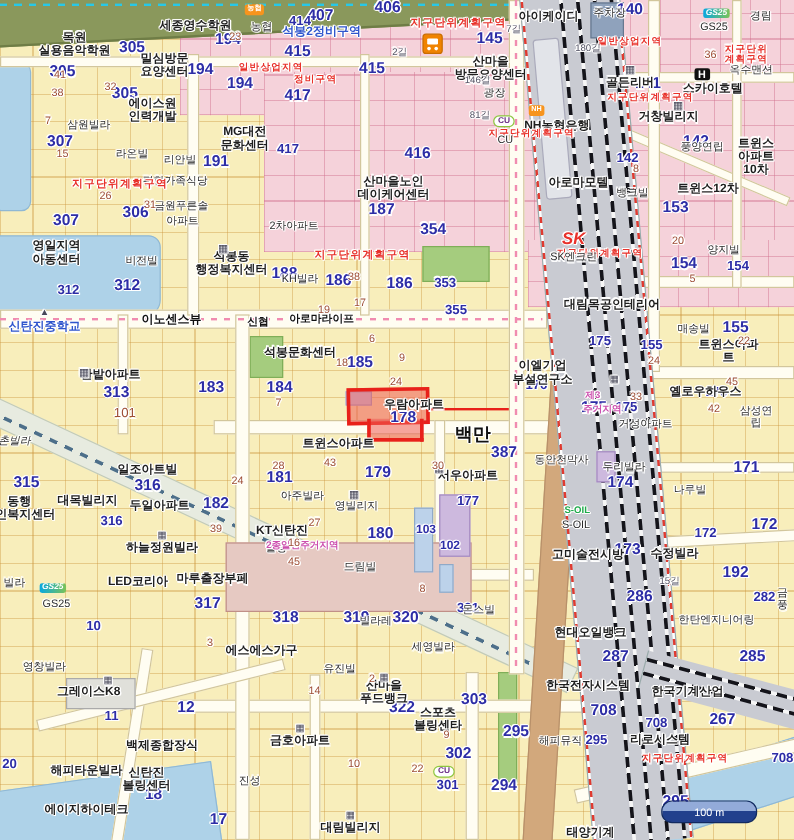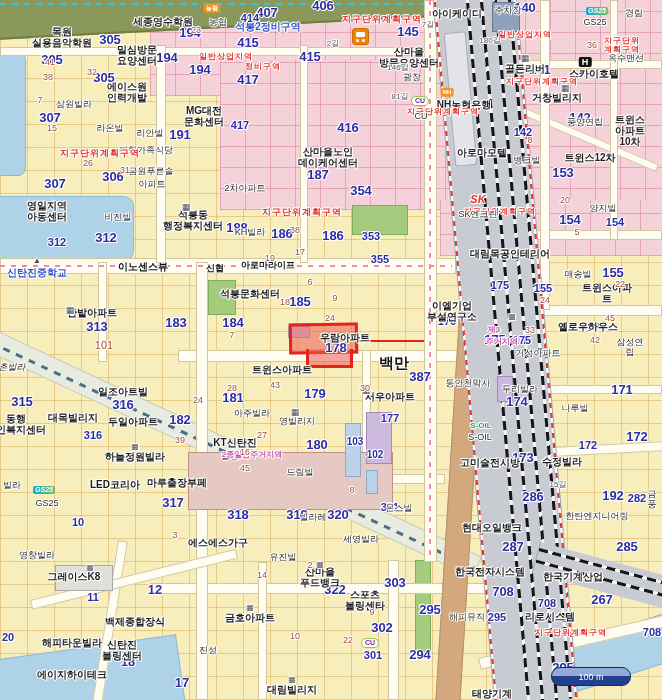--- a/index.html
+++ b/index.html
@@ -205,21 +205,21 @@
       <span class="lb nb" style="left: 503px; top: 592px;">708</span>
       <span class="lb nb" style="left: 547px; top: 603px; font-size: 11px;">708</span>
       <span class="lb nb" style="left: 652px; top: 632px; font-size: 11px;">708</span>
       <span class="lb nb" style="left: 497px; top: 617px; font-size: 11px;">295</span>
       <span class="lb nb" style="left: 563px; top: 668px;">295</span>
       <span class="lb nb" style="left: 517px; top: 402px;">174</span>
       <span class="lb nb" style="left: 622px; top: 390px;">171</span>
       <span class="lb nb" style="left: 637px; top: 437px;">172</span>
       <span class="lb nb" style="left: 588px; top: 445px; font-size: 11px;">172</span>
       <span class="lb nb" style="left: 523px; top: 458px;">173</span>
-      <span class="lb nb" style="left: 613px; top: 496px;">192</span>
+      <span class="lb nb" style="left: 613px; top: 477px;">192</span>
       <span class="lb nb" style="left: 533px; top: 497px;">286</span>
       <span class="lb nb" style="left: 637px; top: 498px; font-size: 11px;">282</span>
       <span class="lb nb" style="left: 570px; top: 220px;">154</span>
       <span class="lb nb" style="left: 615px; top: 222px; font-size: 11px;">154</span>
       <span class="lb nb" style="left: 613px; top: 273px;">155</span>
       <span class="lb nb" style="left: 543px; top: 288px; font-size: 11px;">155</span>
       <span class="lb nb" style="left: 500px; top: 285px; font-size: 11px;">175</span>
       <span class="lb nb" style="left: 495px; top: 340px;">175</span>
       <span class="lb nb" style="left: 522px; top: 340px; font-size: 11px;">175</span>
       <span class="lb nb" style="left: 447px; top: 321px; font-size: 11px;">176</span>
@@ -378,21 +378,21 @@
       <span class="lb gil" style="left: 333px; top: 44px;">2길</span>
       <span class="lb lg-gs" style="left: 597px; top: 11px; font-size: 7px;">GS25</span>
       <span class="lb nm2" style="left: 595px; top: 22px;">GS25</span>
       <span class="lb lg-gs" style="left: 44px; top: 490px; font-size: 7px;">GS25</span>
       <span class="lb nm2" style="left: 47px; top: 503px;">GS25</span>
       <span class="lb lg-cu" style="left: 420px; top: 101px; font-size: 7px;">CU</span>
       <span class="lb nm2" style="left: 421px; top: 116px;">CU</span>
       <span class="lb lg-cu" style="left: 370px; top: 643px; font-size: 7px;">CU</span>
       <span class="lb lg-soil" style="left: 481px; top: 426px; font-size: 8px;">S-OIL</span>
       <span class="lb nm2" style="left: 480px; top: 437px;">S-OIL</span>
-      <span class="lb lg-sk" style="left: 478px; top: 199px; font-size: 11px;">SK</span>
+      <span class="lb lg-sk" style="left: 478px; top: 199px; font-size: 14px;">SK</span>
       <span class="lb lg-nh" style="left: 447px; top: 92px; font-size: 6px;">NH</span>
       <span class="lb lg-h" style="left: 585px; top: 62px; font-size: 9px;">H</span>
       <span class="lb lg-nh" style="left: 212px; top: 8px; font-size: 6px;">농협</span>
       <span class="lb ic" style="left: 70px; top: 310px; font-size: 9px;">▦</span>
       <span class="lb ic" style="left: 186px; top: 207px; font-size: 9px;">▦</span>
       <span class="lb ic" style="left: 366px; top: 390px; font-size: 9px;">▦</span>
       <span class="lb ic" style="left: 565px; top: 88px; font-size: 9px;">▦</span>
       <span class="lb ic" style="left: 525px; top: 58px; font-size: 9px;">▦</span>
       <span class="lb ic" style="left: 295px; top: 412px; font-size: 9px;">▦</span>
       <span class="lb ic" style="left: 135px; top: 447px; font-size: 8px;">▦</span>

